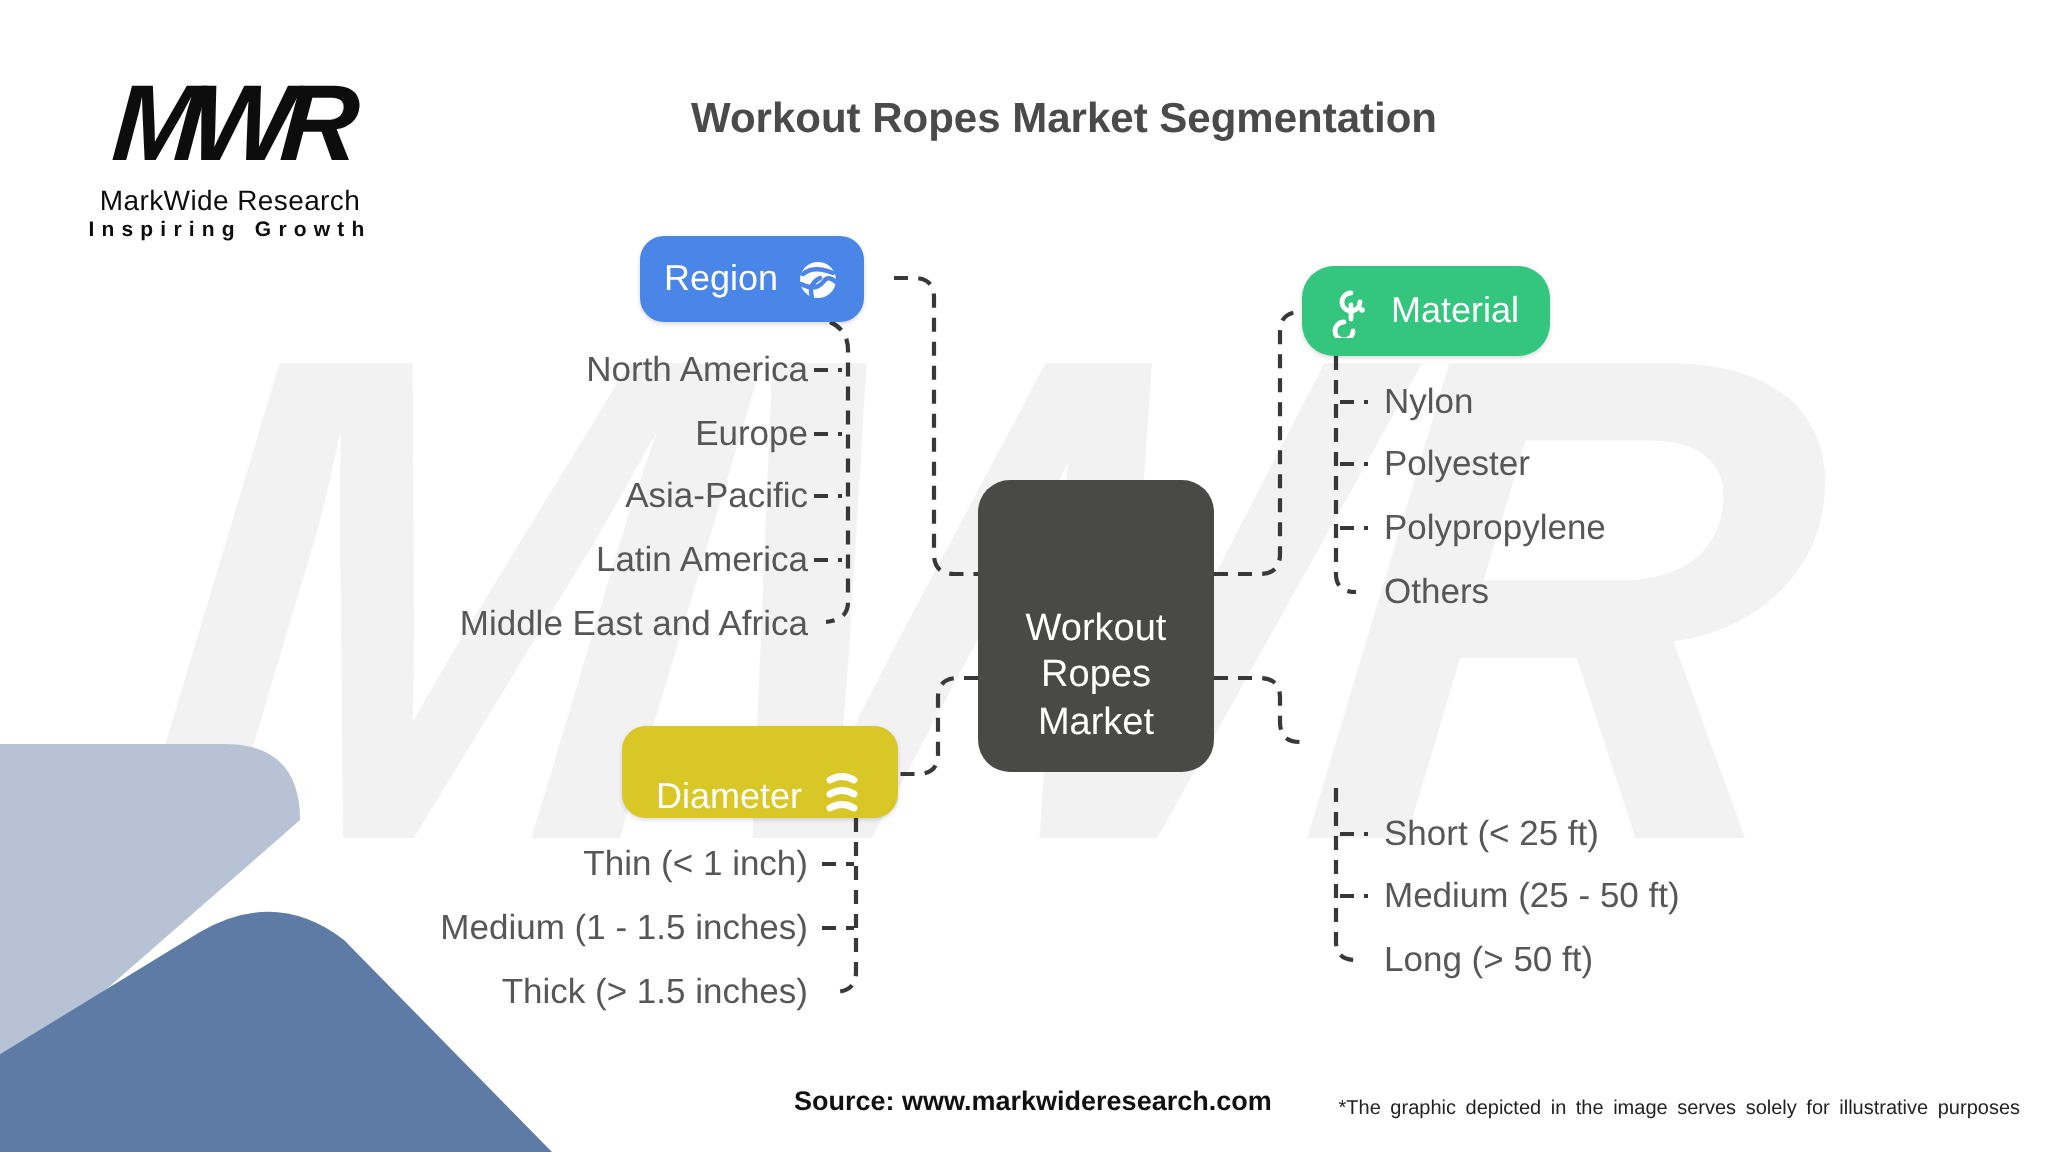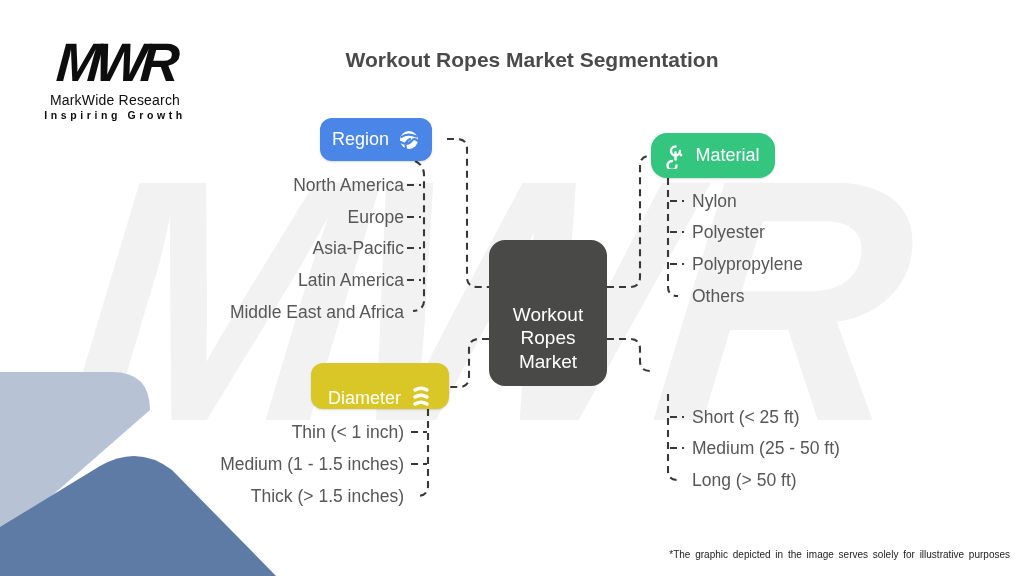--- a/index.html
+++ b/index.html
@@ -148,15 +148,16 @@
   <div class="item l" style="top:296px">Others</div>
 
   <div class="item r" style="top:432px">Thin (&lt; 1 inch)</div>
   <div class="item r" style="top:464px">Medium (1 - 1.5 inches)</div>
   <div class="item r" style="top:496px">Thick (&gt; 1.5 inches)</div>
 
   <div class="item l" style="top:417px">Short (&lt; 25 ft)</div>
   <div class="item l" style="top:448px">Medium (25 - 50 ft)</div>
   <div class="item l" style="top:480px">Long (&gt; 50 ft)</div>
 
+  <div class="source">Source: www.markwideresearch.com</div>
   <div class="disclaimer">*The graphic depicted in the image serves solely for illustrative purposes</div>
 
 </div>
 
 </body></html>

